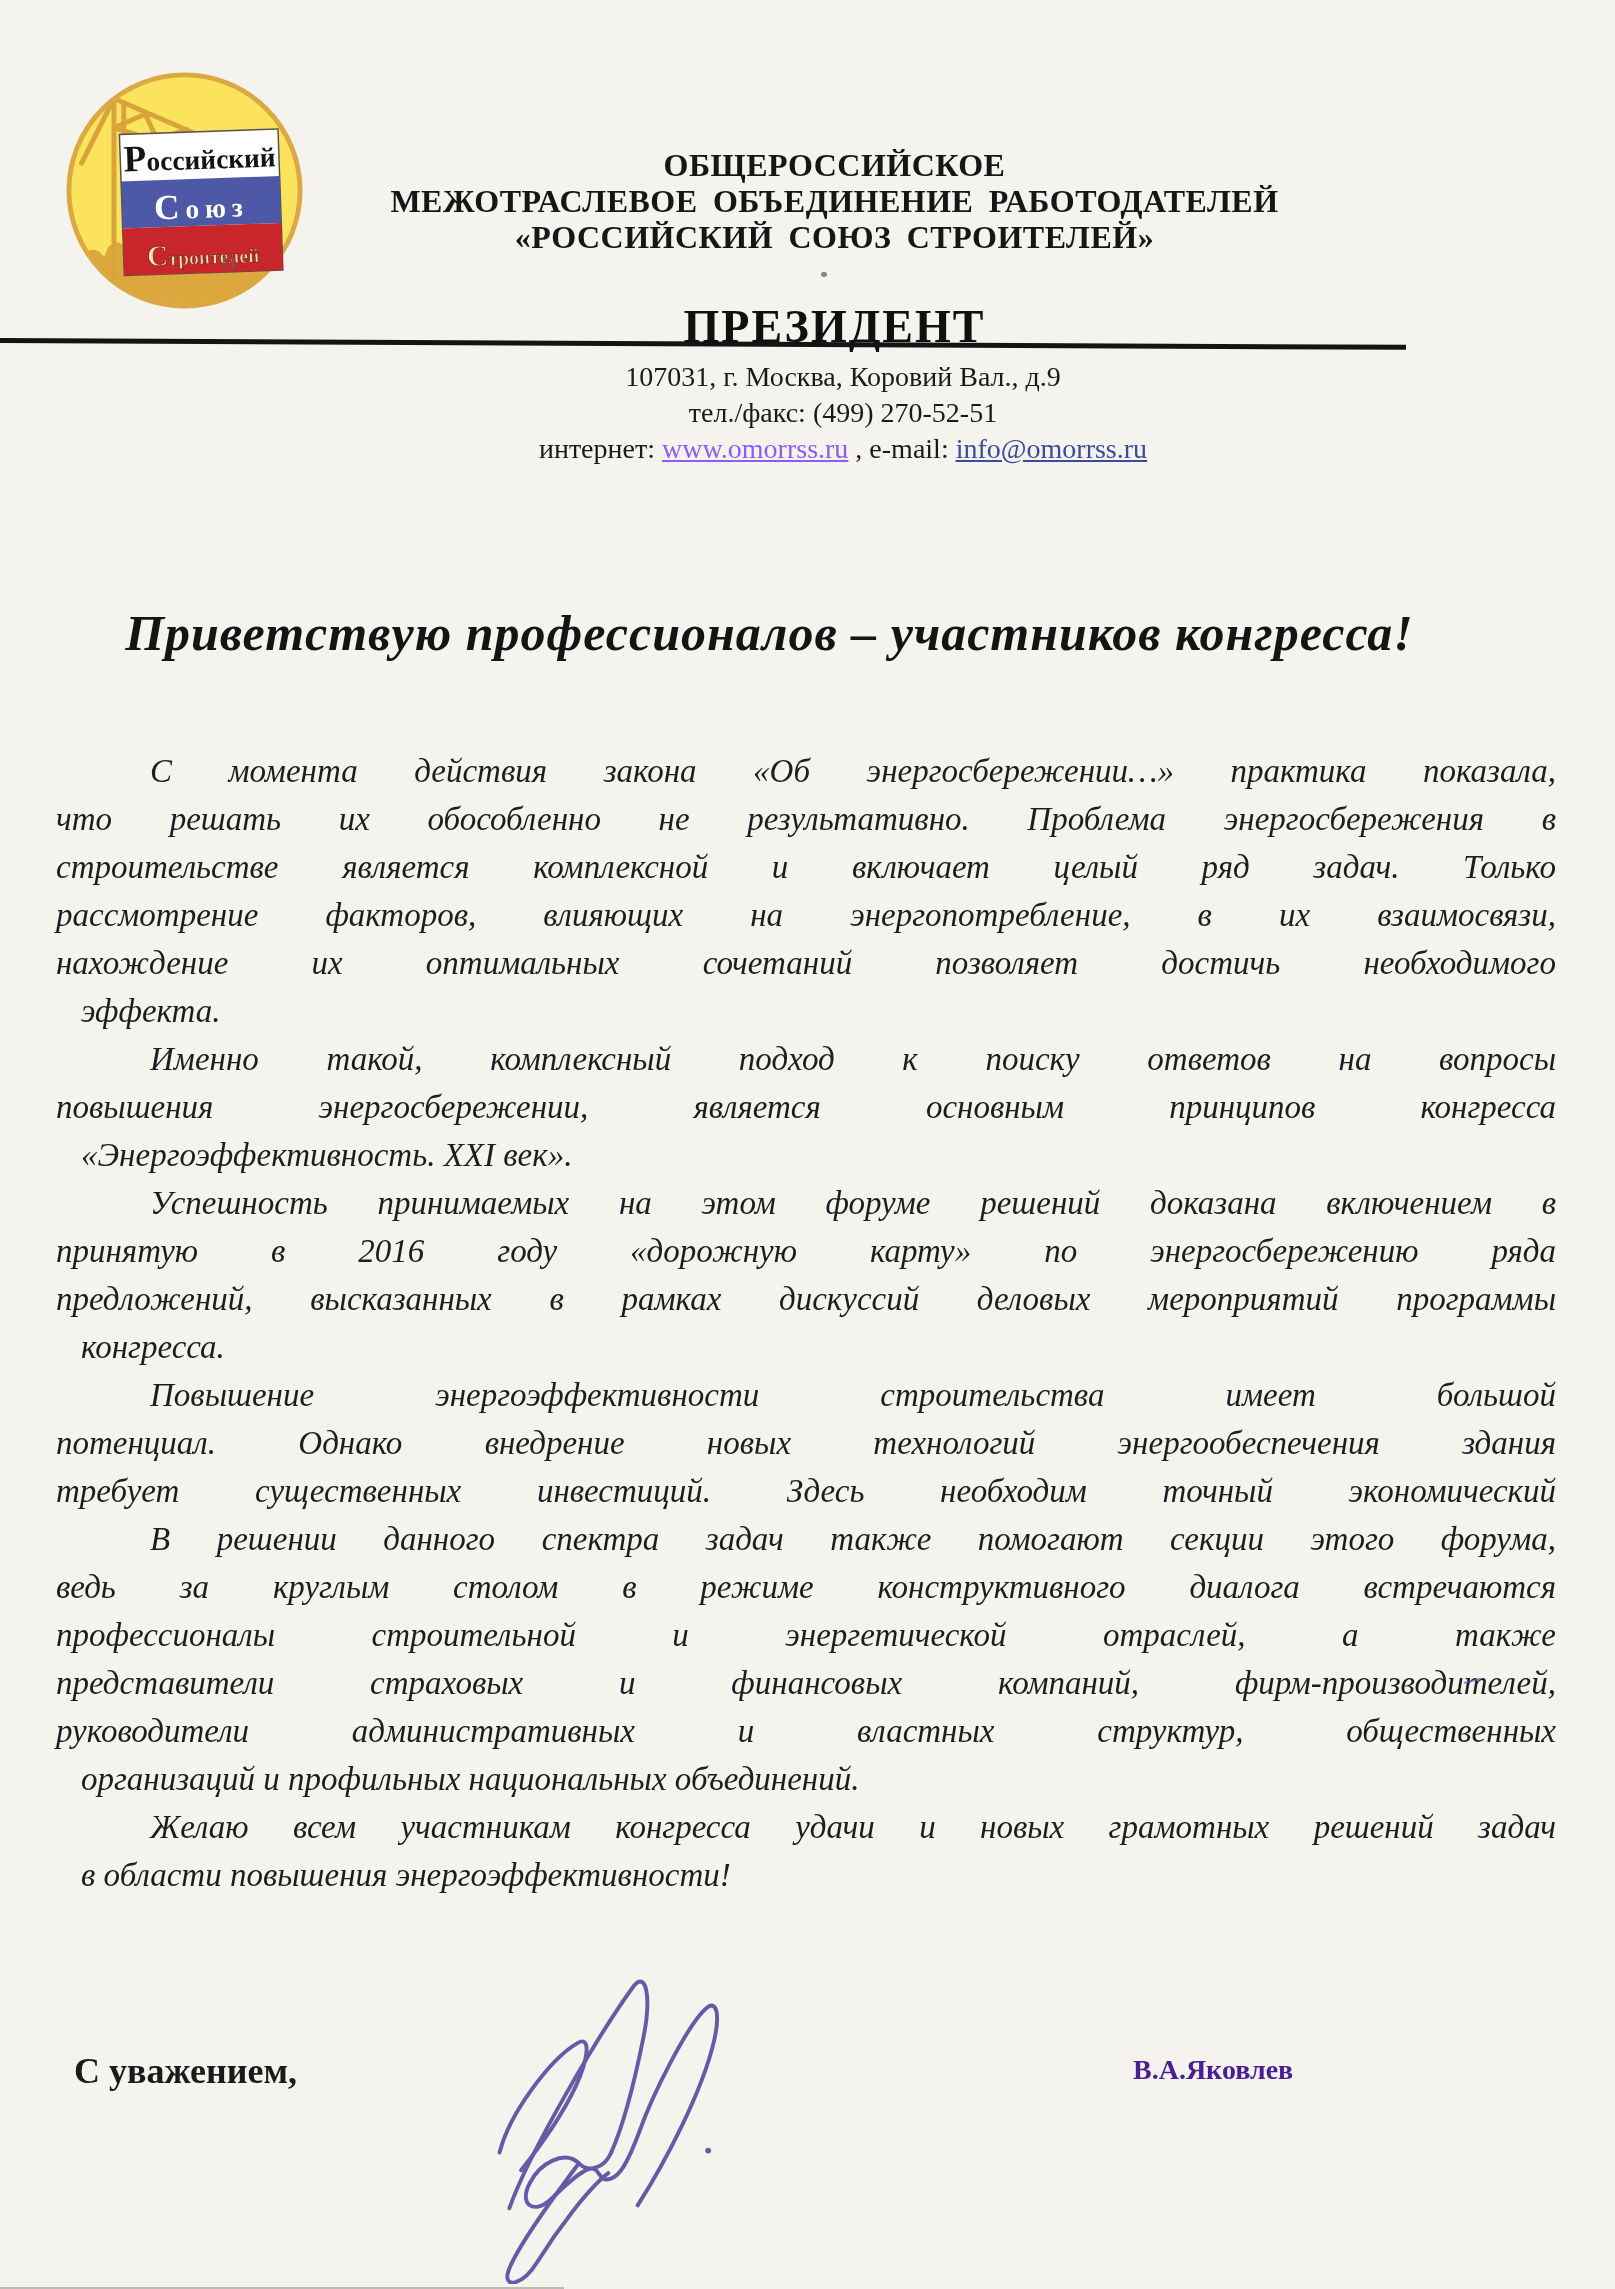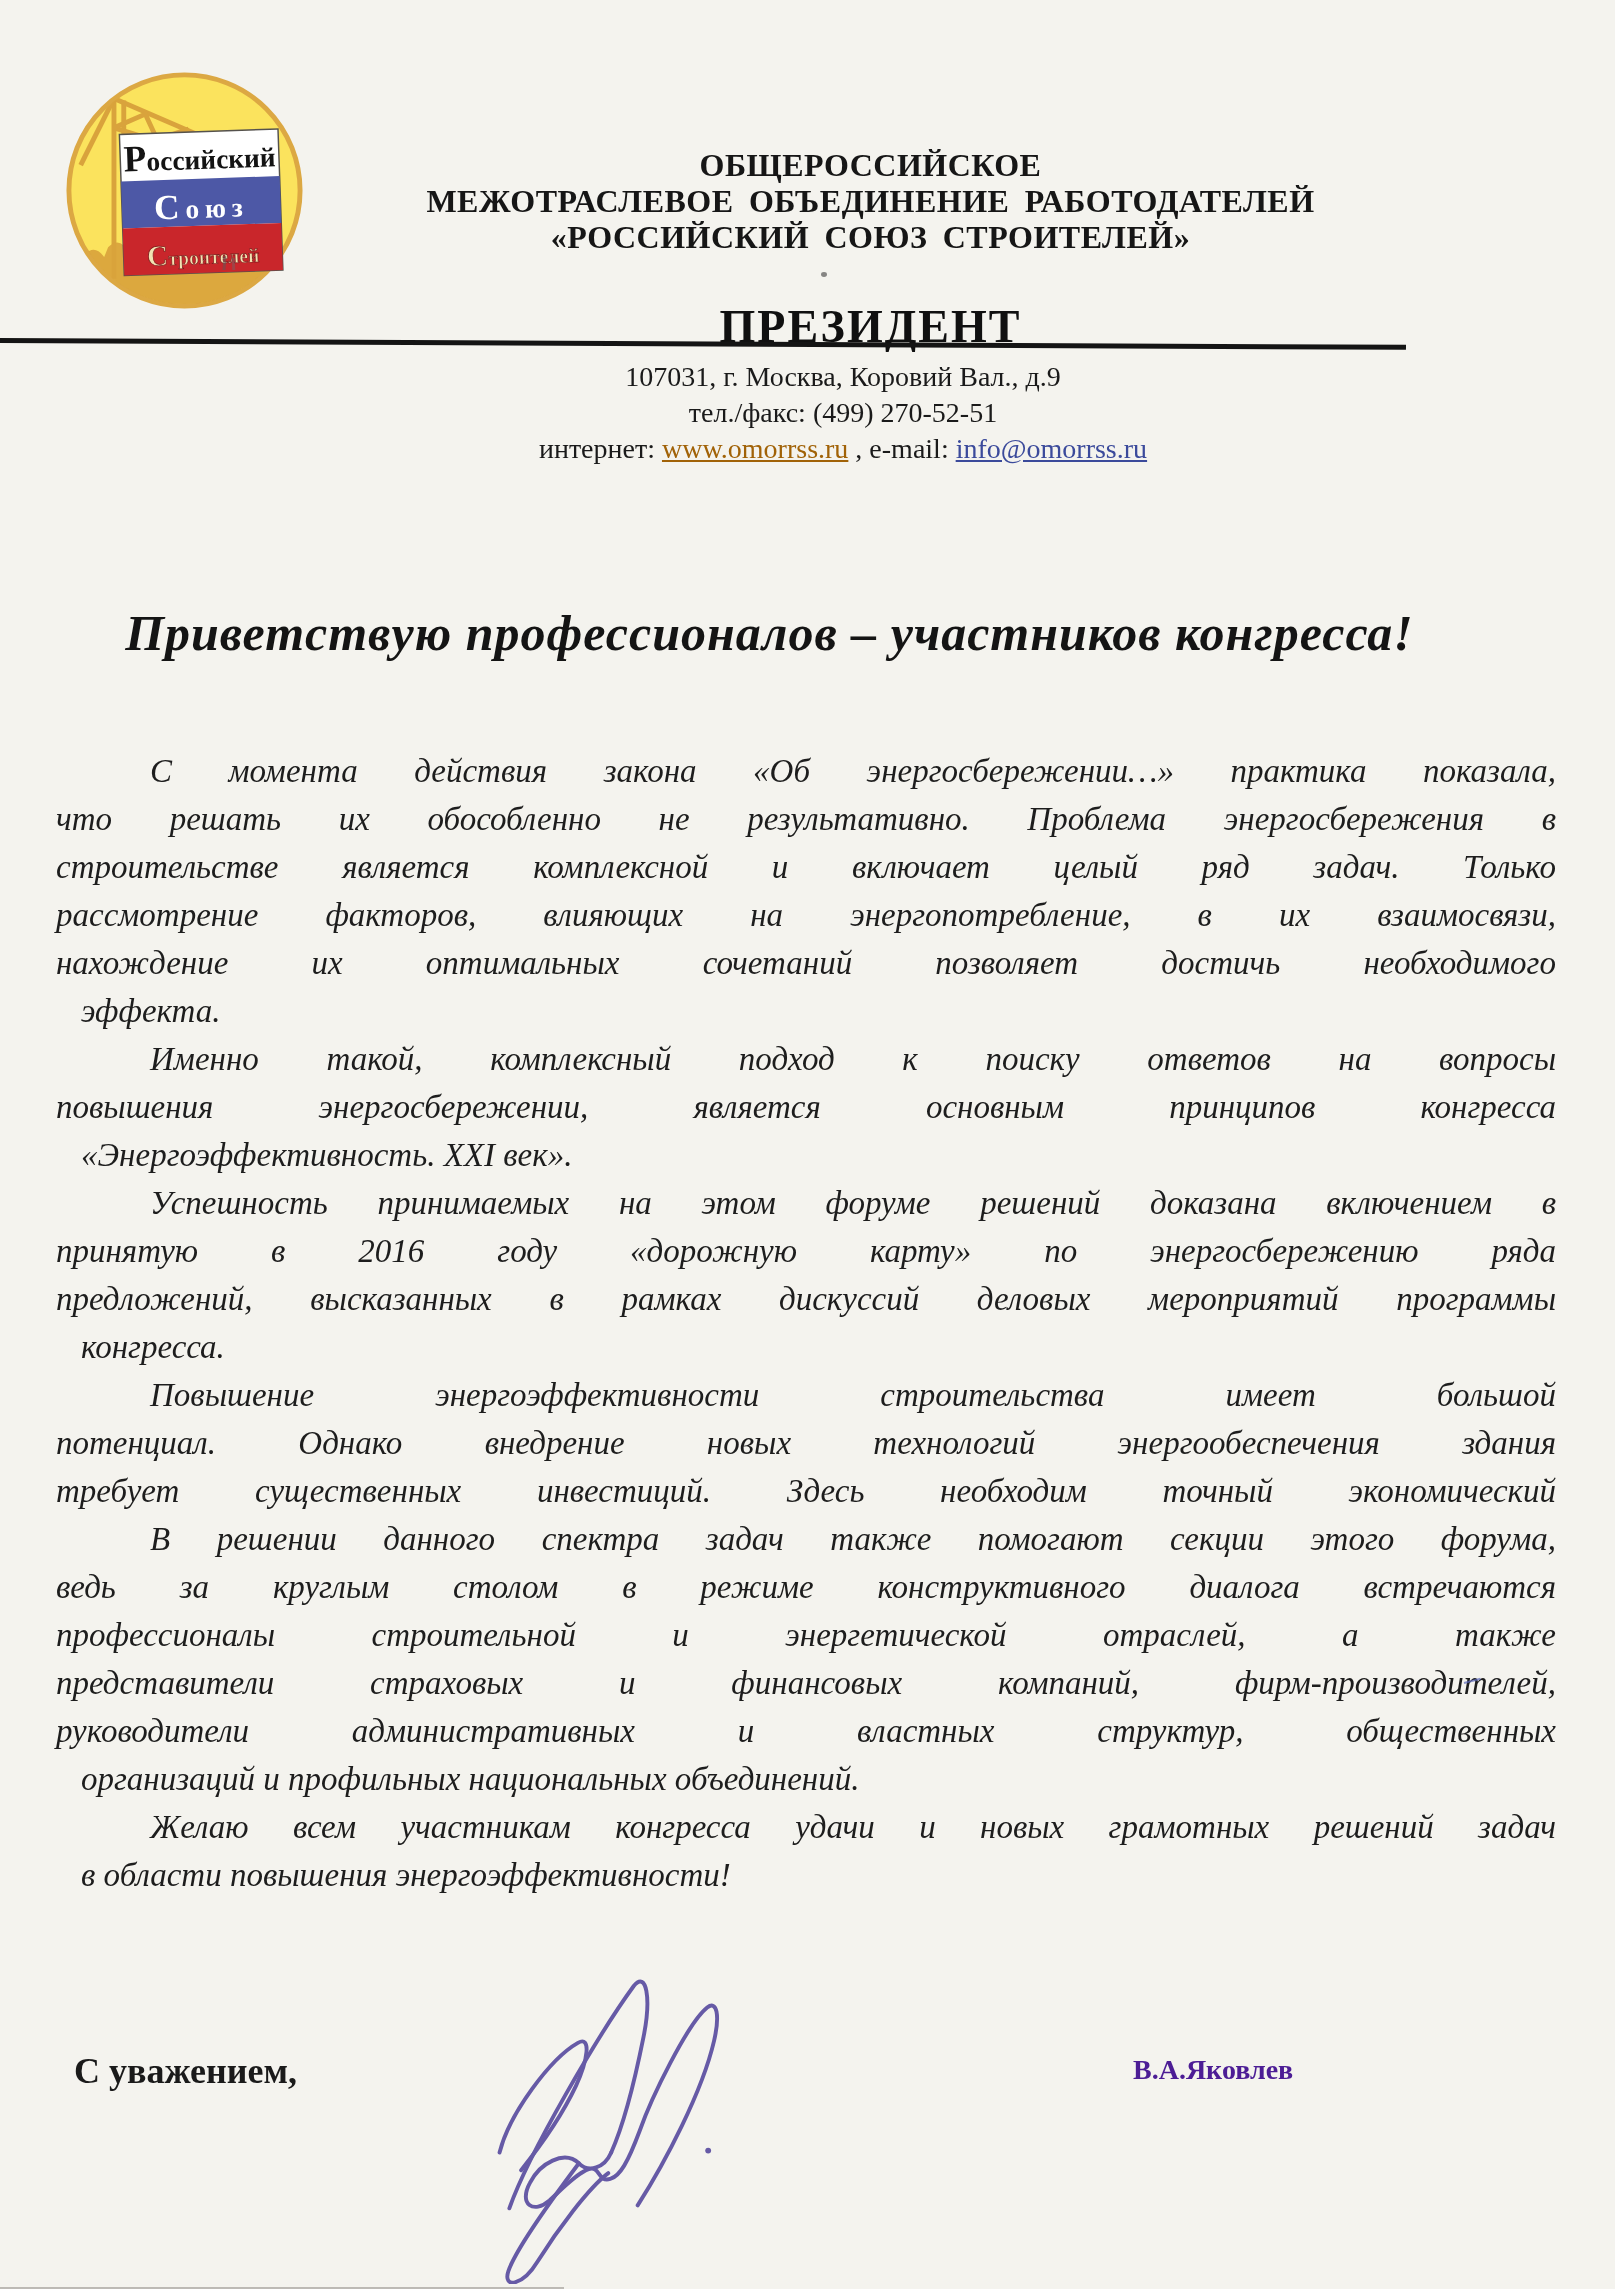--- a/index.html
+++ b/index.html
@@ -9,21 +9,21 @@
     width:1615px; height:2290px;
     margin:0 auto;
     background:#f4f3ee;
     font-family:"Liberation Serif", serif;
     color:#1c1c1c;
     overflow:hidden;
   }
   
   .logo { position:absolute; left:65px; top:71px; width:239px; height:239px; }
   
-  .org-block { position:absolute; left:341px; top:147px; width:1059px; text-align:center; }
+  .org-block { position:absolute; left:305px; top:147px; width:1059px; text-align:center; }
   .org-line { font-weight:bold; font-size:32px; line-height:36px; letter-spacing:0.5px; word-spacing:6.9px; color:#161616; }
   .role { margin-top:45px; font-weight:bold; font-size:46px; letter-spacing:2px; color:#101010; }
   .divider { position:absolute; left:0; top:338px; width:1406px; height:4.9px; background:#141414; transform:rotate(0.28deg); transform-origin:left center; }
   .address-block { position:absolute; left:353px; top:359px; width:980px; text-align:center; font-size:28px; line-height:36px; color:#1a1a1a; }
   .link { text-decoration:underline; cursor:pointer; }
   
   .salutation { position:absolute; left:59px; top:604px; width:1421px; text-align:center;
     font-weight:bold; font-style:italic; font-size:50px; letter-spacing:1px; color:#141414; }
   .letter-body { position:absolute; left:56px; top:747px; width:1500px;
     font-style:italic; font-size:33px; line-height:48px; color:#1d1d1d; }
@@ -86,21 +86,21 @@
     <div class="org-line">«РОССИЙСКИЙ СОЮЗ СТРОИТЕЛЕЙ»</div>
     <div class="role">ПРЕЗИДЕНТ</div>
   </div>
 
   <div class="divider"></div>
 
   <div class="address-block">
     <div>107031, г. Москва, Коровий Вал., д.9</div>
     <div>тел./факс: (499) 270-52-51</div>
     <div>
-      <span>интернет: </span><a class="link" style="color:#a16207">www.omorrss.ru</a><span> , e-mail: </span><a class="link" style="color:#3b4a9b">info@omorrss.ru</a>
+      <span>интернет: </span><a class="link" style="color:#8b5cf6">www.omorrss.ru</a><span> , e-mail: </span><a class="link" style="color:#3b4a9b">info@omorrss.ru</a>
     </div>
   </div>
 
   <div class="salutation">Приветствую профессионалов – участников конгресса!</div>
 
   <div class="letter-body">
       <div class="para">
         <div class="para-line first">С момента действия закона «Об энергосбережении…» практика показала,</div>
         <div class="para-line">что решать их обособленно не результативно. Проблема энергосбережения в</div>
         <div class="para-line">строительстве является комплексной и включает целый ряд задач. Только</div>

